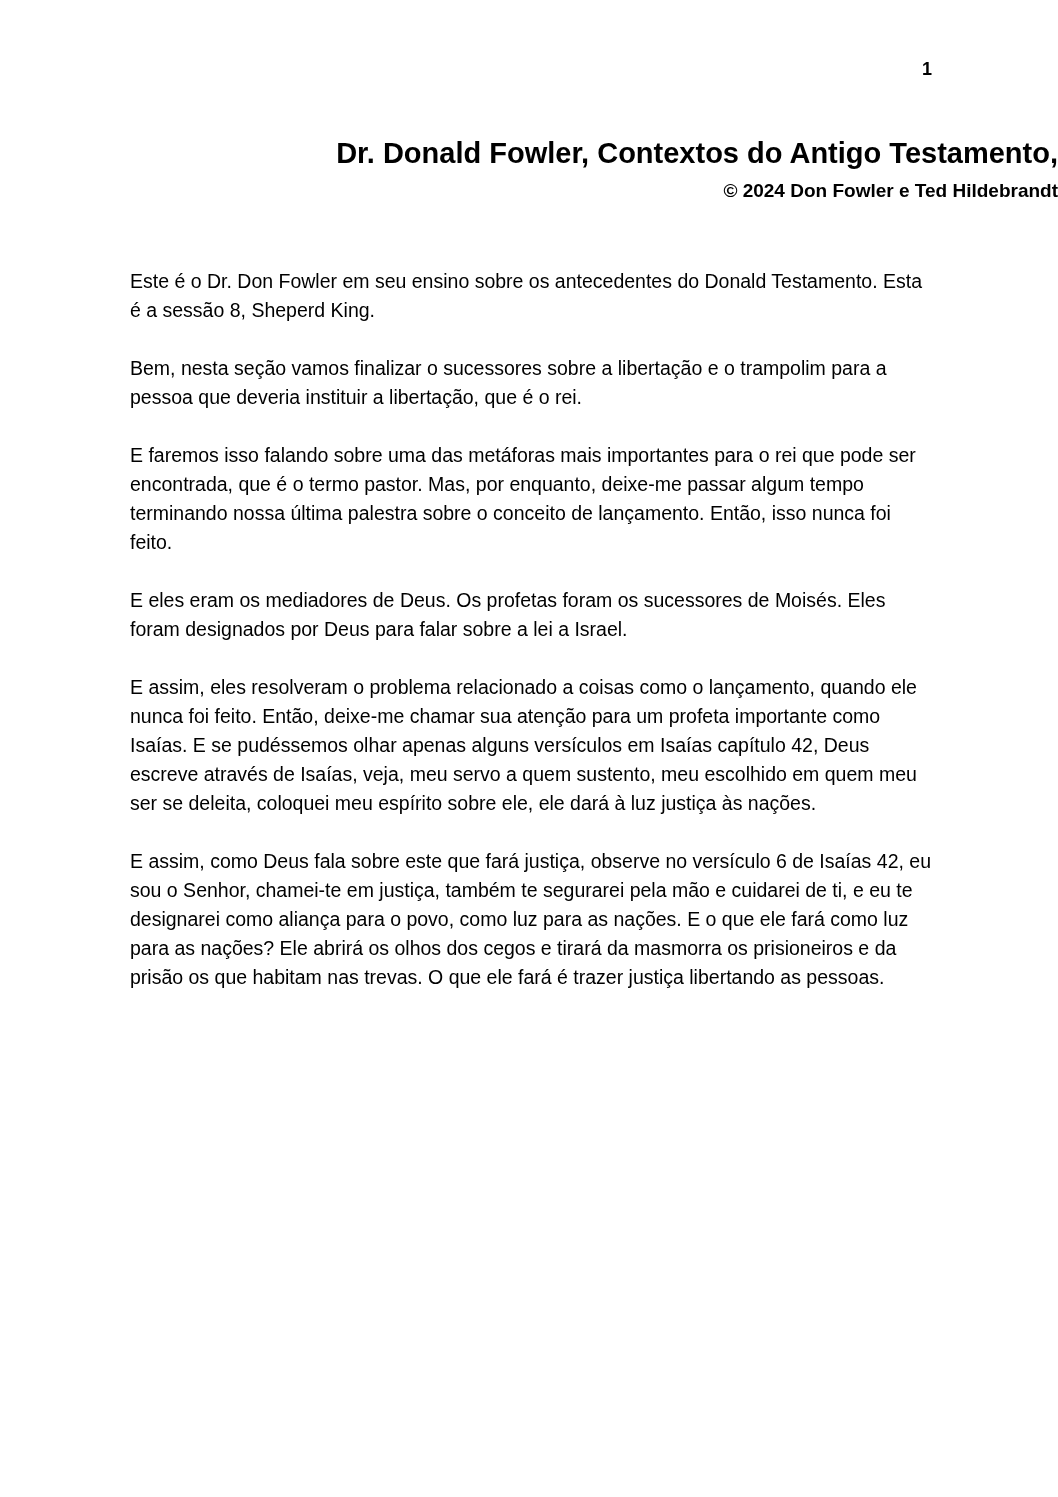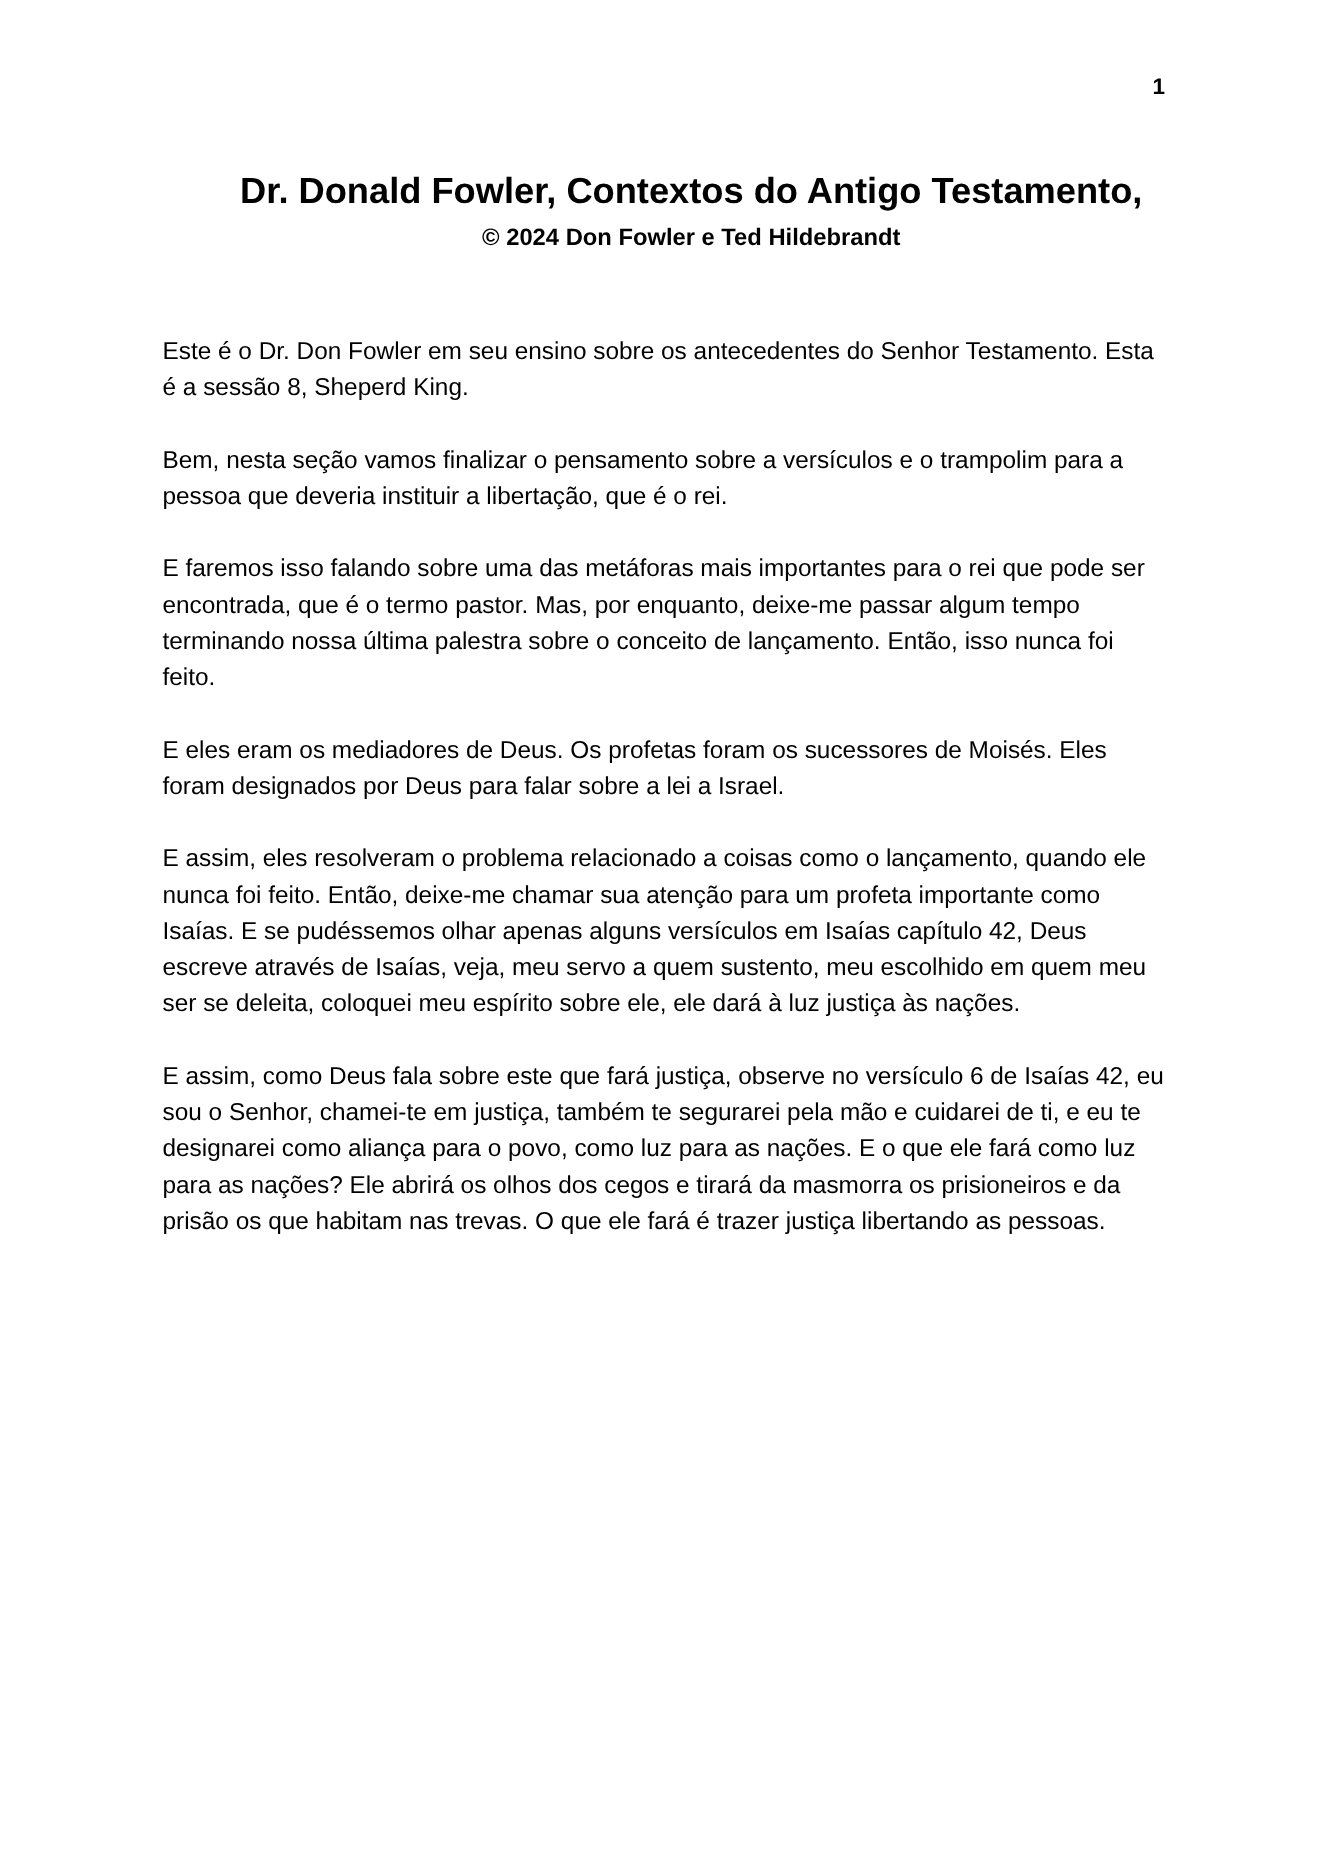--- a/index.html
+++ b/index.html
@@ -22,21 +22,21 @@
     right: 126px;
     font-size: 18px;
     line-height: 22px;
     font-weight: bold;
   }
   .doc-header {
     position: absolute;
     top: 131px;
     left: 0;
     right: 0;
-    text-align: center;
+    text-align: right;
     padding-left: 48px;
   }
   .title-line {
     display: block;
     font-weight: bold;
     font-size: 29px;
     line-height: 45px;
   }
   .copyright {
     font-weight: bold;
@@ -63,21 +63,21 @@
 <div class="page">
 
   <div class="page-number">1</div>
 
   <div class="doc-header">
     <span class="title-line">Dr. Donald Fowler, Contextos do Antigo Testamento,</span>
     <div class="copyright">© 2024 Don Fowler e Ted Hildebrandt</div>
   </div>
 
   <div class="doc-body">
-    <p>Este é o Dr. Don Fowler em seu ensino sobre os antecedentes do Senhor Testamento. Esta é a sessão 8, Sheperd King.</p>
-    <p>Bem, nesta seção vamos finalizar o pensamento sobre a versículos e o trampolim para a pessoa que deveria instituir a libertação, que é o rei.</p>
+    <p>Este é o Dr. Don Fowler em seu ensino sobre os antecedentes do Donald Testamento. Esta é a sessão 8, Sheperd King.</p>
+    <p>Bem, nesta seção vamos finalizar o sucessores sobre a libertação e o trampolim para a pessoa que deveria instituir a libertação, que é o rei.</p>
     <p>E faremos isso falando sobre uma das metáforas mais importantes para o rei que pode ser encontrada, que é o termo pastor. Mas, por enquanto, deixe-me passar algum tempo terminando nossa última palestra sobre o conceito de lançamento. Então, isso nunca foi feito.</p>
     <p>E eles eram os mediadores de Deus. Os profetas foram os sucessores de Moisés. Eles foram designados por Deus para falar sobre a lei a Israel.</p>
     <p>E assim, eles resolveram o problema relacionado a coisas como o lançamento, quando ele nunca foi feito. Então, deixe-me chamar sua atenção para um profeta importante como Isaías. E se pudéssemos olhar apenas alguns versículos em Isaías capítulo 42, Deus escreve através de Isaías, veja, meu servo a quem sustento, meu escolhido em quem meu ser se deleita, coloquei meu espírito sobre ele, ele dará à luz justiça às nações.</p>
     <p>E assim, como Deus fala sobre este que fará justiça, observe no versículo 6 de Isaías 42, eu sou o Senhor, chamei-te em justiça, também te segurarei pela mão e cuidarei de ti, e eu te designarei como aliança para o povo, como luz para as nações. E o que ele fará como luz para as nações? Ele abrirá os olhos dos cegos e tirará da masmorra os prisioneiros e da prisão os que habitam nas trevas. O que ele fará é trazer justiça libertando as pessoas.</p>
   </div>
 
 </div>
 
 </body></html>

